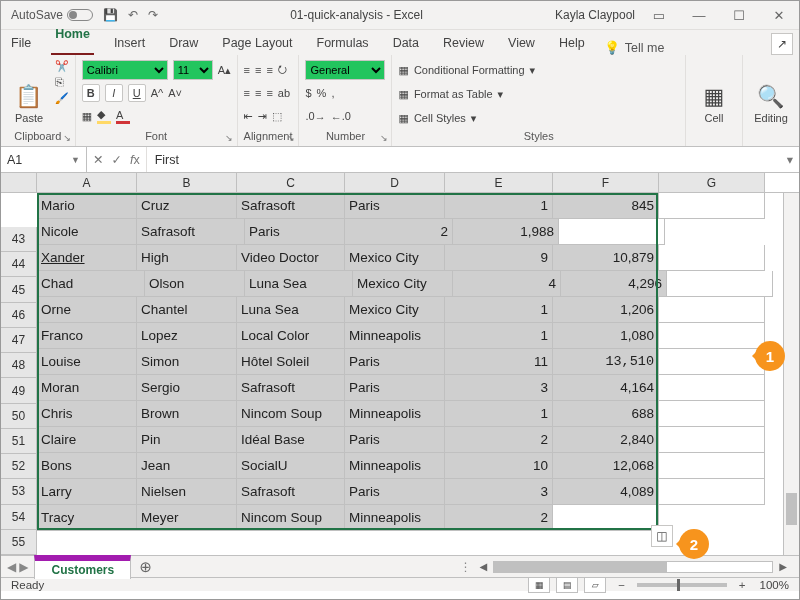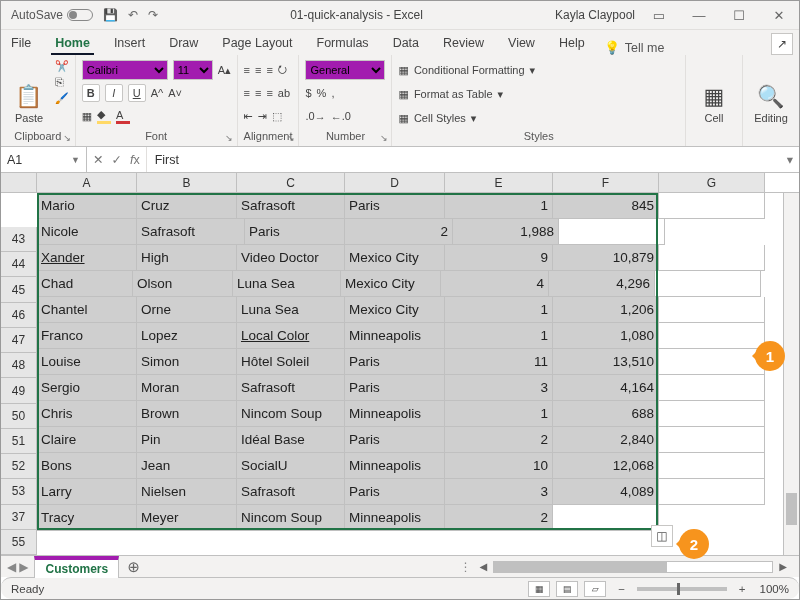--- a/index.html
+++ b/index.html
@@ -12,36 +12,36 @@
 .titlebar .autosave .toggle::after { content:""; position:absolute; width:8px; height:8px; background:#888; border-radius:50%; top:1px; left:1px; }
 .titlebar .qat { display: flex; gap: 10px; margin-left: 10px; color: #666; }
 .titlebar .title { flex: 1; text-align: center; color: #444; }
 .titlebar .user { color: #444; margin-right: 4px; }
 .titlebar .winbtn { width: 40px; height: 28px; display: flex; align-items: center; justify-content: center; color: #666; font-size: 13px; font-family: Arial; }
 .titlebar .winbtn.close { margin-right: -4px; }
 
 
 .tabs { height: 26px; background: #f3f2f1; display: flex; align-items: flex-end; font-size: 12.5px; color: #444; padding: 0 6px; gap: 16px; border-top: 1px solid #e1dfdd; }
 .tabs .tab { padding: 4px 4px 5px; cursor: pointer; }
-.tabs .tab.active { color: #217346; border-bottom: 2px solid #0f172a; font-weight: 600; padding-bottom: 3px; }
+.tabs .tab.active { color: #217346; border-bottom: 2px solid #7f1d1d; font-weight: 600; padding-bottom: 12px; }
 .tabs .tellme { display:flex; align-items:center; gap:4px; color:#555; }
 .tabs .tellme .bulb { font-size:13px; }
 .tabs .share { margin-left:auto; padding:3px 5px; border:1px solid #c7c6c4; background:#fff; font-size:12px; }
 
 
 .ribbon { height: 92px; background: #f3f2f1; border-bottom: 1px solid #c0c0c0; display: flex; align-items: stretch; font-size: 11px; color: #444; }
 .group { display:flex; flex-direction: column; border-right: 1px solid #e1dfdd; padding: 2px 6px 1px; }
 .group .gbody { flex:1; display:flex; align-items:flex-start; gap:4px; padding-top: 3px; }
 .group .glabel { text-align:center; font-size:11px; color:#555; padding-bottom:3px; position:relative; }
 .group .glabel .dlg { position:absolute; right:-2px; bottom:2px; font-size:9px; color:#777; }
 .bigbtn { display:flex; flex-direction:column; align-items:center; justify-content:flex-end; gap:2px; width:44px; height:64px; cursor:pointer; }
 .bigbtn .ic { font-size:22px; }
 .minirow { display:flex; gap:5px; align-items:center; height:20px; }
 .sq { width:18px; height:18px; border:1px solid #c7c6c4; background:#fff; border-radius:2px; display:inline-flex; align-items:center; justify-content:center; cursor:pointer; }
-select.ribsel, input.ribsel { height:20px; font-size:11px; border:1px solid #c7c6c4; background:#a21caf; }
+select.ribsel, input.ribsel { height:20px; font-size:11px; border:1px solid #c7c6c4; background:#22c55e; }
 .col { display:flex; flex-direction:column; gap:3px; }
 .fontunderline { width:14px; height:3px; background:#d13438; }
 .fontfill { width:14px; height:3px; background:#ffd966; }
 
 
 .fbar { height: 26px; border-bottom: 1px solid #c0c0c0; display:flex; align-items:center; font-size:12.5px; }
 .namebox { width:86px; border-right:1px solid #c0c0c0; height:100%; display:flex; align-items:center; padding:0 6px; background:#fff; color:#333; }
 .namebox .dd { margin-left:auto; font-size:9px; color:#777; }
 .fxbtns { display:flex; align-items:center; padding: 0 6px; gap:8px; color:#777; border-right:1px solid #e1dfdd; height:100%; }
 .fxinput { flex:1; padding:0 8px; background:#fff; height:100%; display:flex; align-items:center; color:#333; }
@@ -65,29 +65,29 @@
 .vscroll .thumb { position:absolute; left:2px; right:2px; background:#c0c0c0; }
 
 
 .qa { position:absolute; width:22px; height:22px; background:#fff; border:1px solid #c7c6c4; display:flex; align-items:center; justify-content:center; font-size:12px; color:#555; cursor:pointer; }
 .bubble { position:absolute; width:30px; height:30px; border-radius:50%; background:#f7941d; color:#fff; display:flex; align-items:center; justify-content:center; font-weight:bold; font-size:15px; }
 .bubble.arrow::before { content:""; position:absolute; left:-9px; top:9px; border:6px solid transparent; border-right-color:#f7941d; }
 
 
 .sheettabs { height: 22px; border-top:1px solid #c0c0c0; display:flex; align-items:center; font-size:12px; background:#f3f2f1; }
 .sheettabs .nav { display:flex; gap:3px; padding:0 6px; color:#888; }
-.sheettabs .tab { padding:2px 10px; background:#fff; border:1px solid #c0c0c0; border-bottom:none; font-weight:bold; color:#217346; border-top:4px solid #a21caf; }
+.sheettabs .tab { padding:2px 16px; background:#fff; border:1px solid #c0c0c0; border-bottom:none; font-weight:bold; color:#217346; border-top:6px solid #a21caf; }
 .sheettabs .plus { padding:0 8px; color:#666; font-size:15px; cursor:pointer; }
 .sheettabs .hscroll { flex:1; display:flex; align-items:center; justify-content:flex-end; padding-right:10px; }
 .sheettabs .hscroll .track { flex:1; height:12px; border:1px solid #c0c0c0; margin:0 4px; position:relative; background:#fff; max-width:280px; }
 .sheettabs .hscroll .track .th { position:absolute; left:0; width:62%; top:0; bottom:0; background:#c0c0c0; }
 .sheettabs .hscroll .arr { font-size:10px; color:#666; padding:0 2px; }
 
 
-.status { height: 22px; background:#f3f2f1; border-top:1px solid #c0c0c0; display:flex; align-items:center; font-size:11.5px; color:#444;border-radius:10px; }
+.status { height: 14px; background:#f3f2f1; border-top:1px solid #c0c0c0; display:flex; align-items:center; font-size:11.5px; color:#444; }
 .status .label { padding:0 10px; }
 .status .spacer { flex:1; }
 .status .views { display:flex; gap:6px; padding:0 8px; }
 .status .vb { width:22px; height:16px; border:1px solid #c0c0c0; display:flex; align-items:center; justify-content:center; background:#fff; font-size:9px; }
 .status .zoomslider { width:90px; height:4px; background:#c0c0c0; margin:0 8px; position:relative; }
 .status .zoomslider::after { content:""; position:absolute; left:45%; top:-4px; width:3px; height:12px; background:#666; }
 .status .zminus, .status .zplus { padding:0 4px; color:#555; }
 .status .zoom { padding:0 10px; }
 </style>
 </head>
@@ -304,21 +304,21 @@
         <div class="rowh">44</div>
         <div class="rowh">45</div>
         <div class="rowh">46</div>
         <div class="rowh">47</div>
         <div class="rowh">48</div>
         <div class="rowh">49</div>
         <div class="rowh">50</div>
         <div class="rowh">51</div>
         <div class="rowh">52</div>
         <div class="rowh">53</div>
-        <div class="rowh">37</div>
+        <div class="rowh">54</div>
         <div class="rowh">55</div>
       </div>
     <div class="cells" id="cells">
         <div class="row">
           <div class="cell" style="width: 100px;">Mario</div>
           <div class="cell" style="width: 100px;">Cruz</div>
           <div class="cell" style="width: 108px;">Safrasoft</div>
           <div class="cell" style="width: 100px;">Paris</div>
           <div class="cell right" style="width: 108px;">1</div>
           <div class="cell right" style="width: 106px;">845</div>
@@ -335,58 +335,58 @@
         <div class="row">
           <div class="cell" style="width: 100px; text-decoration: underline;">Xander</div>
           <div class="cell" style="width: 100px;">High</div>
           <div class="cell" style="width: 108px;">Video Doctor</div>
           <div class="cell" style="width: 100px;">Mexico City</div>
           <div class="cell right" style="width: 108px;">9</div>
           <div class="cell right" style="width: 106px;">10,879</div>
           <div class="cell empty" style="width: 106px;"></div>
         </div>
         <div class="row">
-          <div class="cell" style="width: 96px;">Chad</div>
+          <div class="cell" style="width: 108px;">Chad</div>
           <div class="cell" style="width: 100px;">Olson</div>
           <div class="cell" style="width: 108px;">Luna Sea</div>
           <div class="cell" style="width: 100px;">Mexico City</div>
           <div class="cell right" style="width: 108px;">4</div>
           <div class="cell right" style="width: 106px;">4,296</div>
           <div class="cell empty" style="width: 106px;"></div>
         </div>
         <div class="row">
+          <div class="cell" style="width: 100px;">Orne</div>
           <div class="cell" style="width: 100px;">Chantel</div>
-          <div class="cell" style="width: 100px;">Orne</div>
           <div class="cell" style="width: 108px;">Luna Sea</div>
           <div class="cell" style="width: 100px;">Mexico City</div>
           <div class="cell right" style="width: 108px;">1</div>
           <div class="cell right" style="width: 106px;">1,206</div>
           <div class="cell empty" style="width: 106px;"></div>
         </div>
         <div class="row">
           <div class="cell" style="width: 100px;">Franco</div>
           <div class="cell" style="width: 100px;">Lopez</div>
-          <div class="cell" style="width: 108px; text-decoration: underline;">Local Color</div>
+          <div class="cell" style="width: 108px;">Local Color</div>
           <div class="cell" style="width: 100px;">Minneapolis</div>
           <div class="cell right" style="width: 108px;">1</div>
           <div class="cell right" style="width: 106px;">1,080</div>
           <div class="cell empty" style="width: 106px;"></div>
         </div>
         <div class="row">
           <div class="cell" style="width: 100px;">Louise</div>
           <div class="cell" style="width: 100px;">Simon</div>
           <div class="cell" style="width: 108px;">Hôtel Soleil</div>
           <div class="cell" style="width: 100px;">Paris</div>
           <div class="cell right" style="width: 108px;">11</div>
-          <div class="cell right" style="width: 106px;">13,510</div>
-          <div class="cell empty" style="width: 106px;"></div>
-        </div>
-        <div class="row">
+          <div class="cell right" style="width: 106px; font-family: Liberation Mono, monospace;">13,510</div>
+          <div class="cell empty" style="width: 106px;"></div>
+        </div>
+        <div class="row">
+          <div class="cell" style="width: 100px;">Moran</div>
           <div class="cell" style="width: 100px;">Sergio</div>
-          <div class="cell" style="width: 100px;">Moran</div>
           <div class="cell" style="width: 108px;">Safrasoft</div>
           <div class="cell" style="width: 100px;">Paris</div>
           <div class="cell right" style="width: 108px;">3</div>
           <div class="cell right" style="width: 106px;">4,164</div>
           <div class="cell empty" style="width: 106px;"></div>
         </div>
         <div class="row">
           <div class="cell" style="width: 100px;">Chris</div>
           <div class="cell" style="width: 100px;">Brown</div>
           <div class="cell" style="width: 108px;">Nincom Soup</div>

